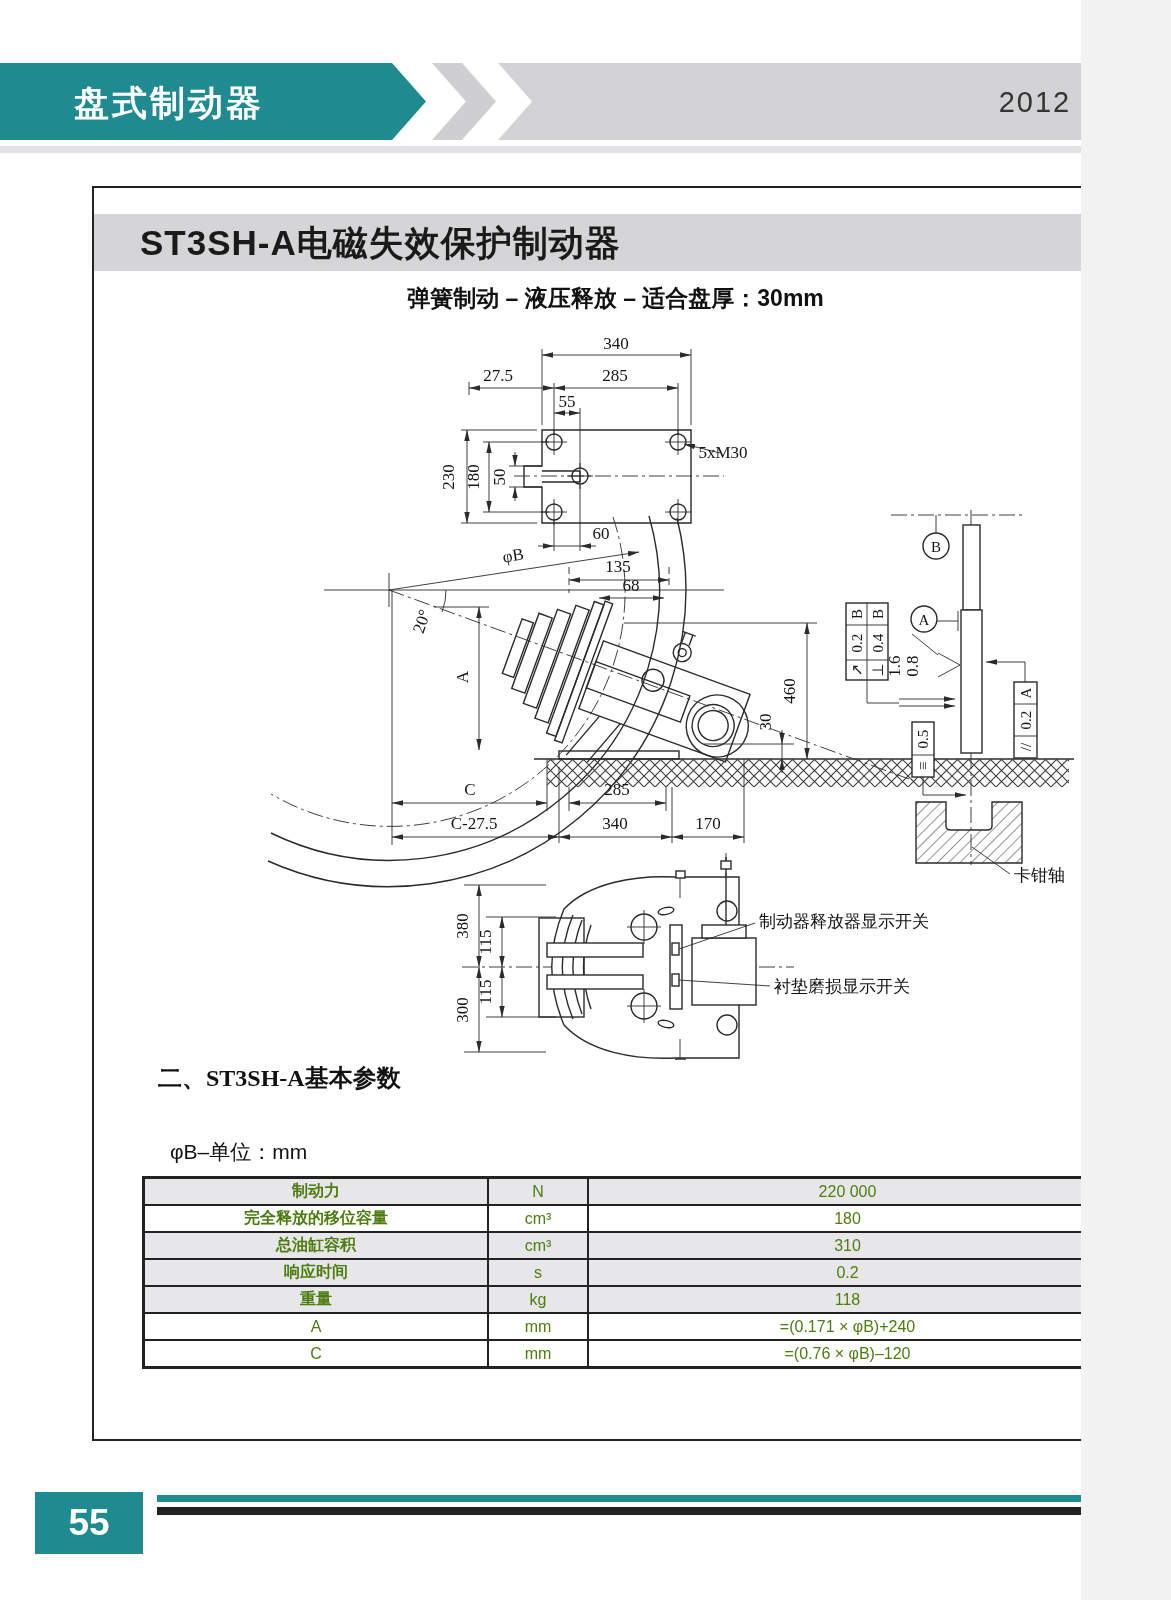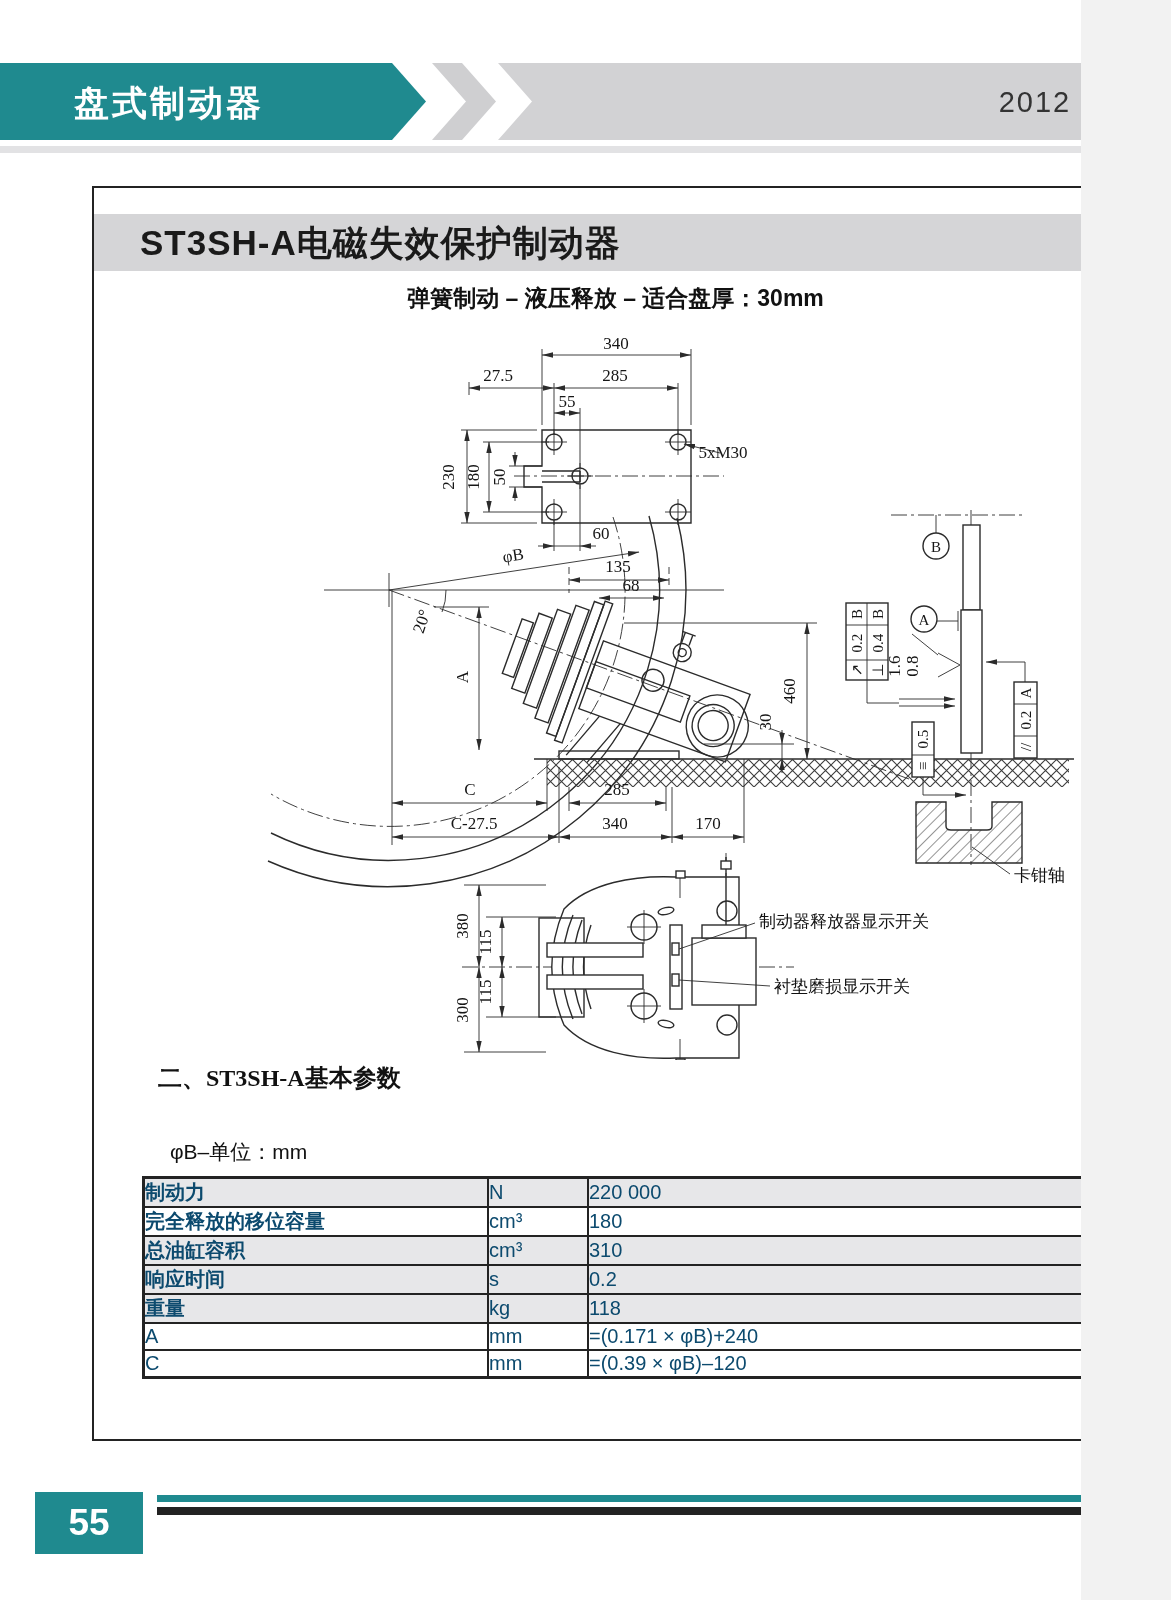--- a/index.html
+++ b/index.html
@@ -12,21 +12,21 @@
   #content-box{position:absolute;left:63px;top:186px;width:1043px;height:1251px;border:2px solid #232323;background:#fff;margin-left:29px;}
   #title-band{position:absolute;left:0;top:26px;right:0;height:57px;}
   #page-title{position:absolute;left:46px;top:0;line-height:57px;font-size:35px;font-weight:bold;color:#1a1a1a;letter-spacing:1px;}
   #subtitle{position:absolute;left:0;top:95px;width:100%;text-align:center;font-size:23px;font-weight:bold;color:#111;}
   #drawing{position:absolute;left:0;top:137px;}
   #section-heading{position:absolute;left:64px;top:874px;font-size:24px;font-weight:bold;color:#111;font-family:Liberation Serif, serif;}
   #formula-line{position:absolute;left:76px;top:913px;font-size:21px;color:#111;}
   #formula-line .gap{display:inline-block;width:34px;}
   #unit-note{position:absolute;left:76px;top:950px;font-size:21px;color:#111;}
   #params-table{position:absolute;left:48px;top:988px;border-collapse:collapse;table-layout:fixed;width:957px;}
-  #params-table td{border:2px solid #232323;height:25px;text-align:left;font-size:20px;color:#0c4a6e;padding:0;}
+  #params-table td{border:2px solid #232323;height:25px;text-align:center;font-size:16px;color:#4d7c0f;padding:0;}
   #params-table{border:3px solid #232323;}
   #params-table td.c1{width:342px;font-weight:bold;}
   #params-table td.c2{width:98px;}
   #params-table td.c3{width:517px;}
   tr.shaded td{background:#e7e7e9;}
   #footnote{position:absolute;left:55px;top:1222px;font-size:19px;color:#111;}
   
   .ln{fill:none;stroke:#2b2b2b;stroke-width:1.4;}
   .lnf{fill:#fff;stroke:#2b2b2b;stroke-width:1.4;}
   .thin{fill:none;stroke:#2b2b2b;stroke-width:0.9;}
@@ -310,21 +310,21 @@
           <td class="c3">118</td>
         </tr>
         <tr>
           <td class="c1" style="font-weight:normal">A</td>
           <td class="c2">mm</td>
           <td class="c3">=(0.171 × φB)+240</td>
         </tr>
         <tr>
           <td class="c1" style="font-weight:normal">C</td>
           <td class="c2">mm</td>
-          <td class="c3">=(0.39 × φB)–120</td>
+          <td class="c3">=(0.76 × φB)–120</td>
         </tr>
       </tbody>
     </table>
 
   </div>
 
   <div id="page-number-box" style="background:#1f8a8f">55</div>
   <div id="footer-line-teal" style="background:#1f8a8f"></div>
   <div id="footer-line-black"></div>
 </div>

